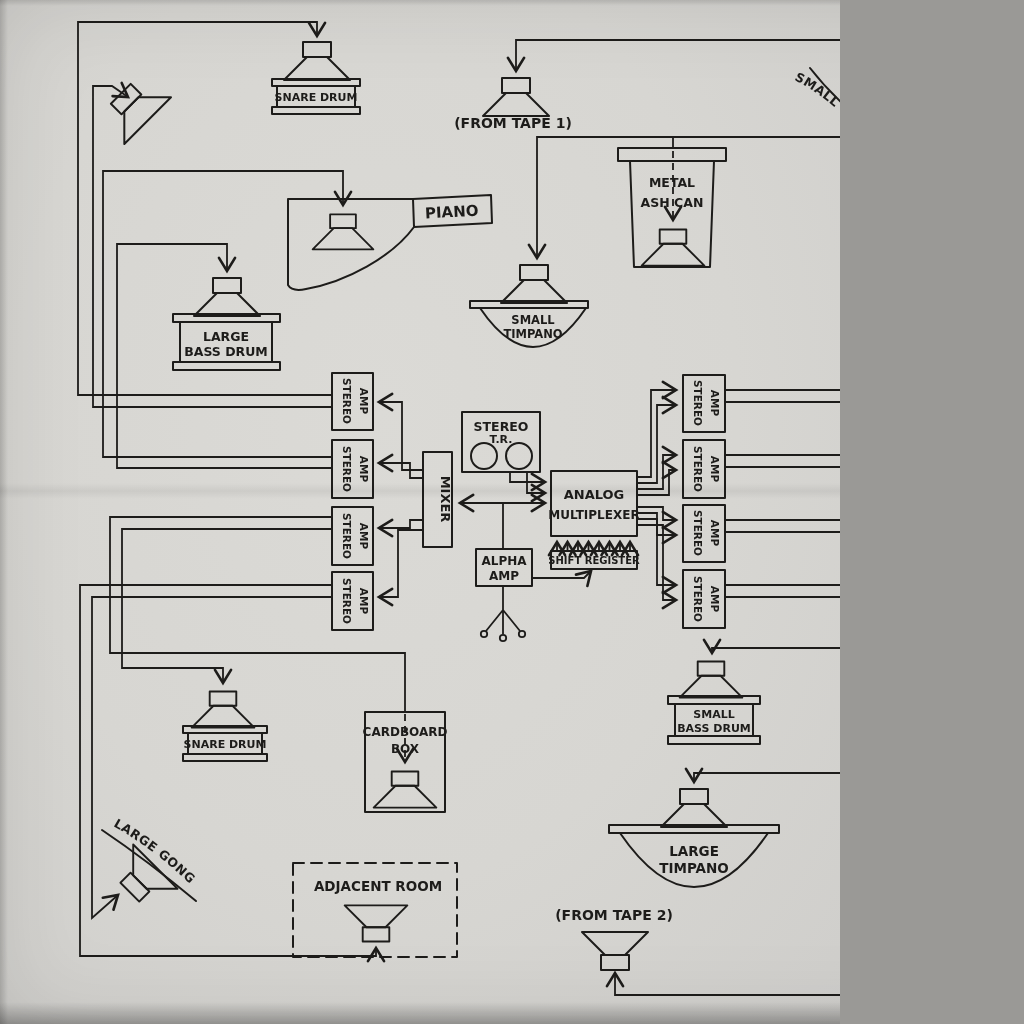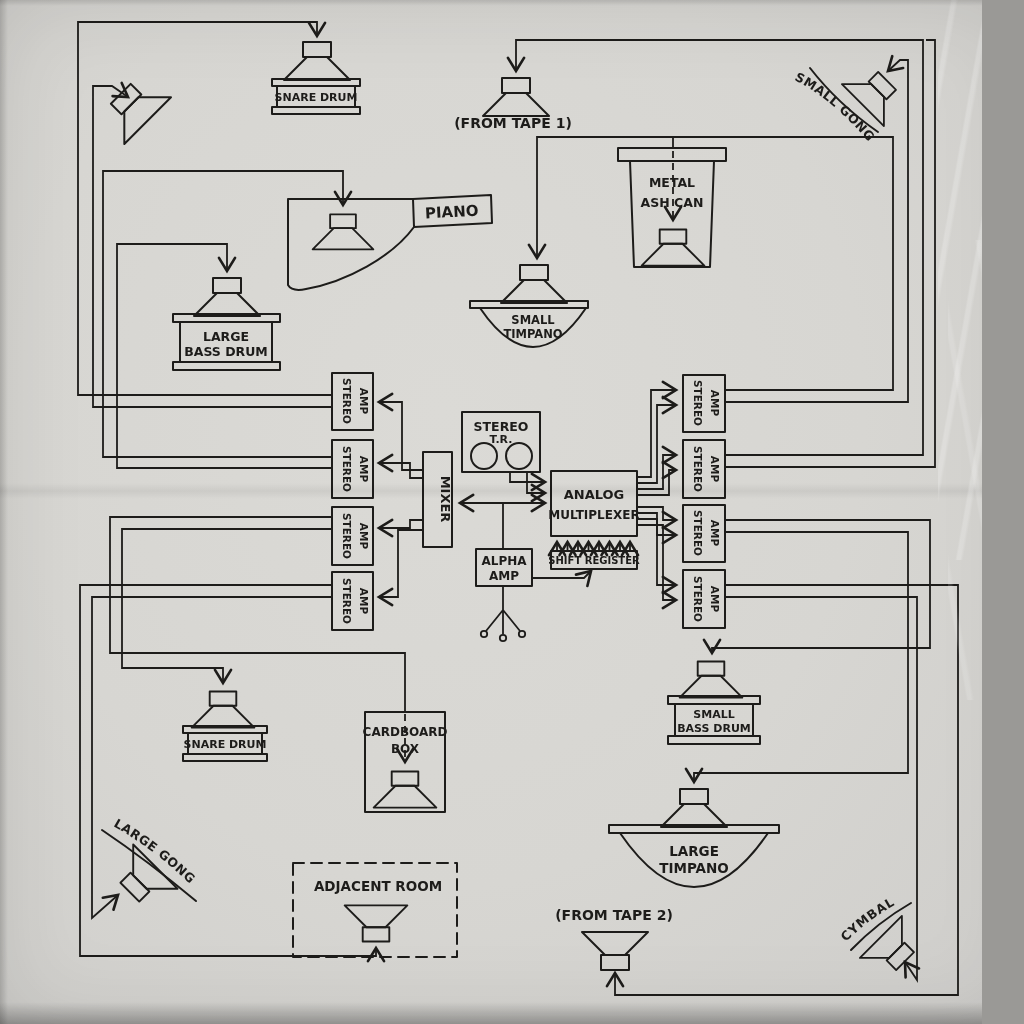--- a/index.html
+++ b/index.html
@@ -1,18 +1,18 @@
 <!DOCTYPE html>
 <html><head>
 <meta charset="utf-8">
 <style>
   html,body{margin:0;padding:0;background:#9a9996;}
-  .stage{position:relative;width:960px;height:1024px;overflow:hidden;
+  .stage{position:relative;width:840px;height:1024px;overflow:hidden;
          background:radial-gradient(ellipse at 45% 40%, #dbdad6 0%, #d7d6d2 55%, #cfcecb 100%);
-         font-family:"DejaVu Sans", sans-serif;padding-left:22px;}
+         font-family:"DejaVu Sans", sans-serif;}
   svg{position:absolute;left:0;top:0;}
   svg text{fill:#1d1c1a;font-weight:700;}
   .shape{stroke:#1d1c1a;stroke-width:2;fill:none;stroke-linejoin:round;stroke-linecap:round;}
   .wire{stroke:#1d1c1a;stroke-width:1.8;fill:none;stroke-linejoin:miter;stroke-linecap:butt;}
   .dash{stroke-dasharray:7 5;}
   .roomdash{stroke-dasharray:11 7;}
   .overlay{position:absolute;pointer-events:none;}
   .crease{left:0;top:483px;width:1024px;height:16px;
           background:linear-gradient(180deg,rgba(0,0,0,0) 0%,rgba(0,0,0,0.06) 50%,rgba(0,0,0,0) 100%);}
   .glare-right{left:938px;top:0;width:86px;height:560px;

